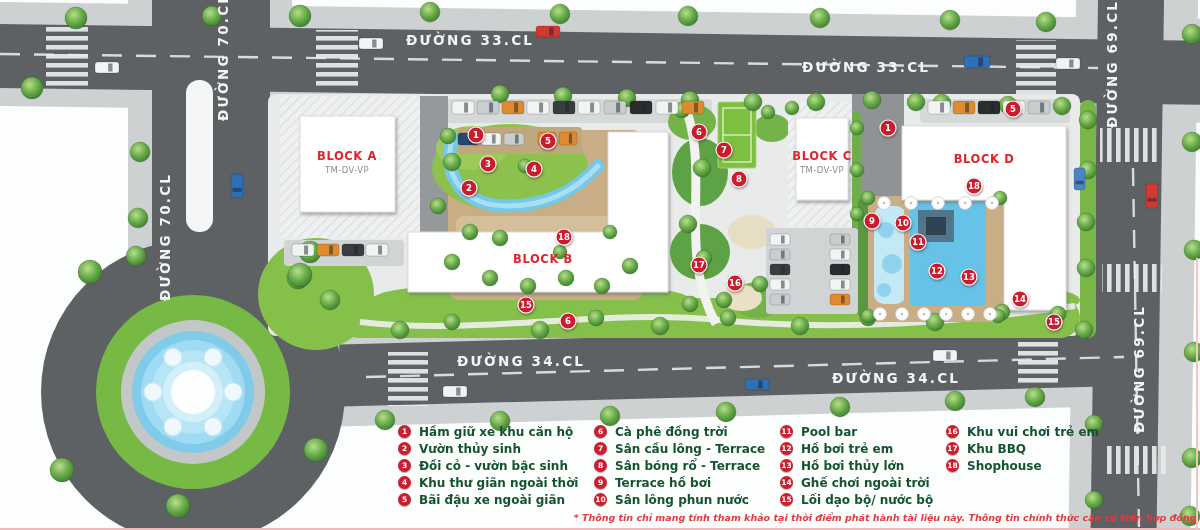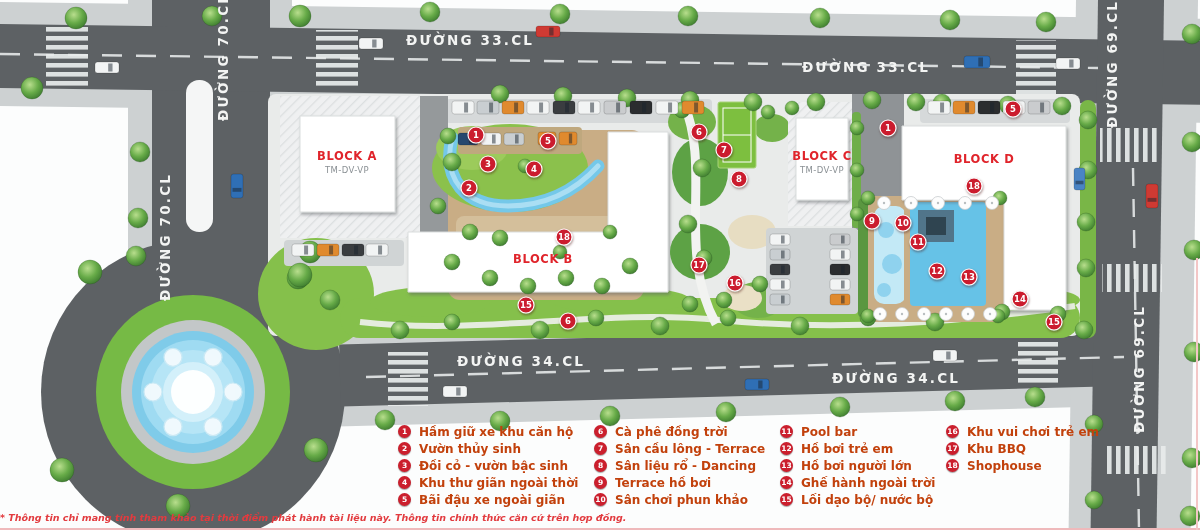--- a/index.html
+++ b/index.html
@@ -9,22 +9,22 @@
   .road-label{fill:#f3f4f3;font-weight:bold;font-size:13.5px;letter-spacing:2.2px;}
   .block-name{fill:#e0242b;font-weight:bold;font-size:11.5px;letter-spacing:0.6px;}
   .block-sub{fill:#8a9094;font-size:8.5px;letter-spacing:0.4px;}
   .marker-num{fill:#ffffff;font-weight:bold;font-size:8.5px;}
   #legend{position:absolute;left:0;top:0;width:1200px;height:530px;pointer-events:none;}
   .lcol{position:absolute;top:423px;}
   .lrow{display:flex;align-items:center;gap:8px;height:17px;}
   .lbadge{width:13px;height:13px;min-width:13px;border-radius:50%;background:#cb1f2d;color:#fff;
           font-size:7.5px;font-weight:bold;display:flex;align-items:center;justify-content:center;
           box-shadow:0 1px 1px rgba(0,0,0,.35);}
-  .llabel{font-size:12px;font-weight:bold;color:#c2410c;white-space:nowrap;}
-  #footnote{position:absolute;left:0;right:0;top:512px;text-align:left;color:#e23b3f;
+  .llabel{font-size:12px;font-weight:bold;color:#14532d;white-space:nowrap;}
+  #footnote{position:absolute;left:0;right:0;top:512px;text-align:right;color:#e23b3f;
             font-size:9.5px;font-style:italic;font-weight:bold;}
   #bline{position:absolute;left:0;bottom:0;width:1200px;height:2px;background:#efb9bb;}
   #rline{position:absolute;left:1196px;top:258px;width:2px;height:272px;background:#f3c6c6;}
 </style>
 </head>
 <body>
 
 <div id="stage">
 <svg id="plan" width="1200" height="530" viewBox="0 0 1200 530">
   <defs>
@@ -615,47 +615,47 @@
         <div class="lrow">
           <span class="lbadge">6</span>
           <span class="llabel">Cà phê đồng trời</span>
         </div>
         <div class="lrow">
           <span class="lbadge">7</span>
           <span class="llabel">Sân cầu lông - Terrace</span>
         </div>
         <div class="lrow">
           <span class="lbadge">8</span>
-          <span class="llabel">Sân liệu rổ - Dancing</span>
+          <span class="llabel">Sân bóng rổ - Terrace</span>
         </div>
         <div class="lrow">
           <span class="lbadge">9</span>
           <span class="llabel">Terrace hồ bơi</span>
         </div>
         <div class="lrow">
           <span class="lbadge">10</span>
-          <span class="llabel">Sân chơi phun khảo</span>
+          <span class="llabel">Sân lông phun nước</span>
         </div>
       </div>
       <div class="lcol" style="left: 780px;">
         <div class="lrow">
           <span class="lbadge">11</span>
           <span class="llabel">Pool bar</span>
         </div>
         <div class="lrow">
           <span class="lbadge">12</span>
           <span class="llabel">Hồ bơi trẻ em</span>
         </div>
         <div class="lrow">
           <span class="lbadge">13</span>
-          <span class="llabel">Hồ bơi người lớn</span>
+          <span class="llabel">Hồ bơi thủy lớn</span>
         </div>
         <div class="lrow">
           <span class="lbadge">14</span>
-          <span class="llabel">Ghế hành ngoài trời</span>
+          <span class="llabel">Ghế chơi ngoài trời</span>
         </div>
         <div class="lrow">
           <span class="lbadge">15</span>
           <span class="llabel">Lối dạo bộ/ nước bộ</span>
         </div>
       </div>
       <div class="lcol" style="left: 946px;">
         <div class="lrow">
           <span class="lbadge">16</span>
           <span class="llabel">Khu vui chơi trẻ em</span>

